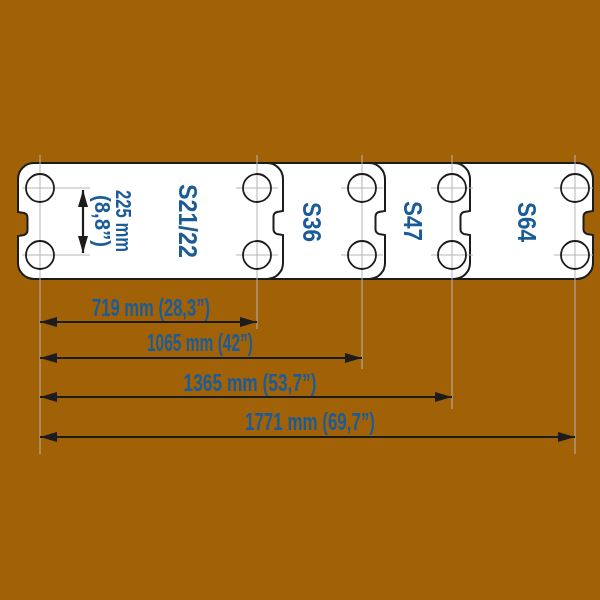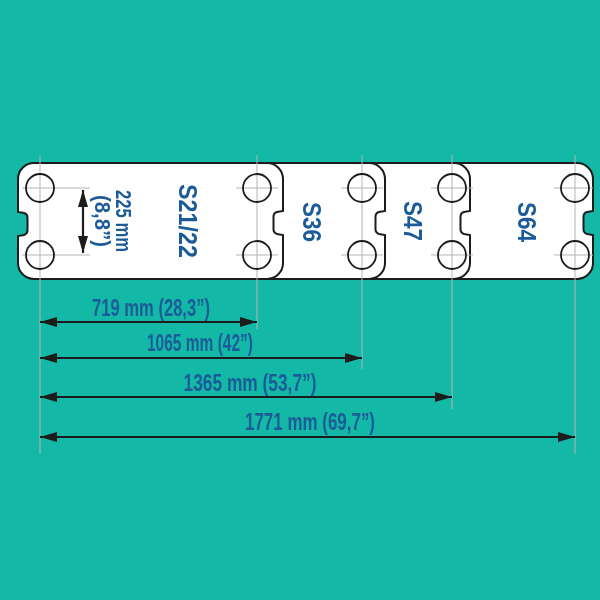--- a/index.html
+++ b/index.html
@@ -1,16 +1,16 @@
 <!DOCTYPE html>
 <html><head>
 <meta charset="utf-8">
 <style>
   html,body{margin:0;padding:0;background:#ffffff;}
-  .stage{position:relative;width:600px;height:600px;background:#14b8a6;overflow:hidden;}
+  .stage{position:relative;width:600px;height:600px;background:#a16207;overflow:hidden;}
   svg{display:block;}
   svg text{font-family:"Liberation Sans",sans-serif;font-weight:700;fill:#1b5c98;}
   .dim-text{font-size:23px;}
   .dim-small{font-size:22px;}
   .model-label{font-size:25px;}
   .outline{fill:#ffffff;stroke:#1c1c1c;stroke-width:2;}
   .cap{fill:none;stroke:#1c1c1c;stroke-width:2;}
   .hole{fill:none;stroke:#1c1c1c;stroke-width:1.8;}
   .cl{stroke:#b5b5b5;stroke-width:1;}
   .dim{stroke:#1c1c1c;stroke-width:2.2;}

